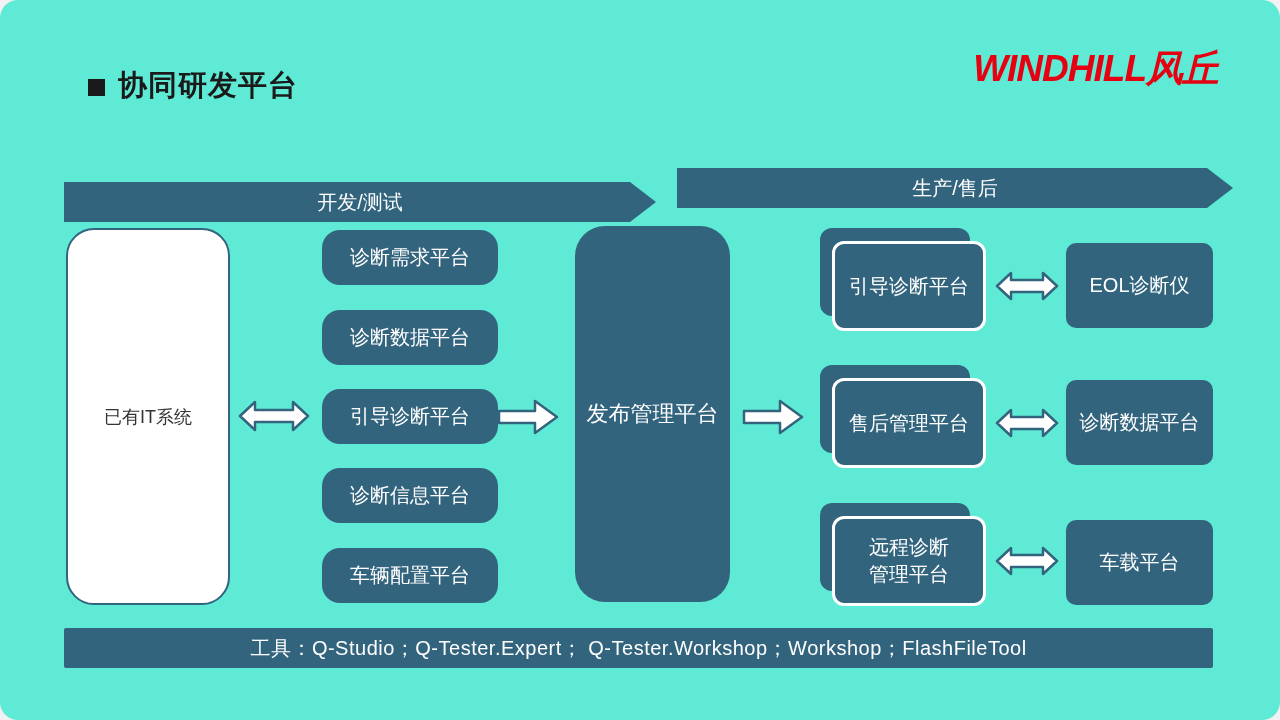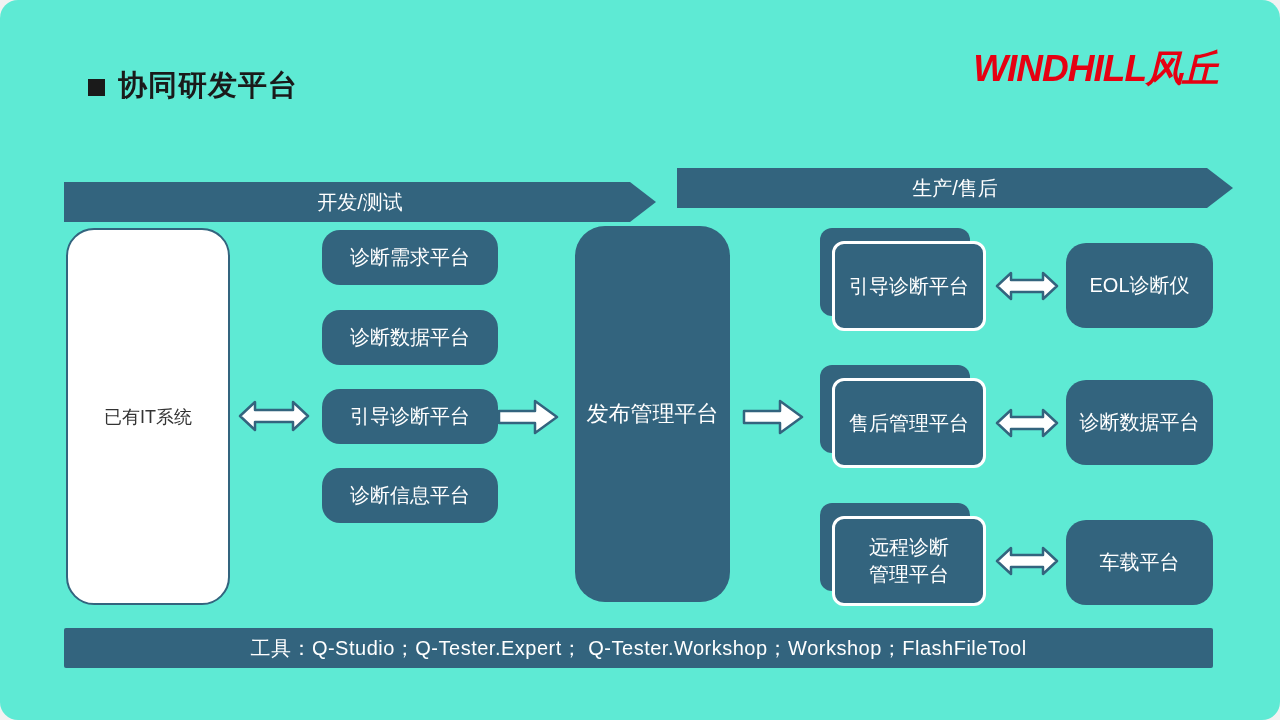--- a/index.html
+++ b/index.html
@@ -78,21 +78,21 @@
     background:var(--blue);border-radius:12px;
   }
   .stack-front{
     position:absolute;left:12px;top:13px;width:154px;height:90px;
     background:var(--blue);border-radius:12px;border:3px solid #fff;
     color:#fff;display:flex;align-items:center;justify-content:center;
     font-size:20px;text-align:center;white-space:pre-line;line-height:1.35;
   }
   .target-box{
     position:absolute;left:1066px;width:147px;height:85px;
-    background:var(--blue);border-radius:20px;color:#fff;
+    background:var(--blue);border-radius:10px;color:#fff;
     display:flex;align-items:center;justify-content:center;
     font-size:20px;
   }
   
   .arrow{position:absolute;line-height:0;}
   .arrow svg polygon{fill:#ffffff;stroke:var(--blue);stroke-width:2.5;stroke-linejoin:round;}
   
   .footer-bar{
     position:absolute;left:64px;top:628px;width:1149px;height:40px;
     background:var(--blue);color:#fff;border-radius:2px;
@@ -111,20 +111,21 @@
 
   <div class="banner banner-left">开发/测试</div>
   <div class="banner banner-right">生产/售后</div>
 
   <div class="it-box">已有IT系统</div>
 
   <div class="mid-box" style="top:230px">诊断需求平台</div>
   <div class="mid-box" style="top:310px">诊断数据平台</div>
   <div class="mid-box" style="top:389px">引导诊断平台</div>
   <div class="mid-box" style="top:468px">诊断信息平台</div>
+  <div class="mid-box" style="top:548px">车辆配置平台</div>
 
   <div class="release-box">发布管理平台</div>
 
   <div class="arrow" style="left:237px;top:397px">
     <svg width="74" height="38" viewBox="0 0 74 38">
         <polygon points="3,19 18,5 18,13 56,13 56,5 71,19 56,33 56,25 18,25 18,33"></polygon>
       </svg>
   </div>
   <div class="arrow" style="left:495px;top:397px">
     <svg width="66" height="40" viewBox="0 0 66 40">

